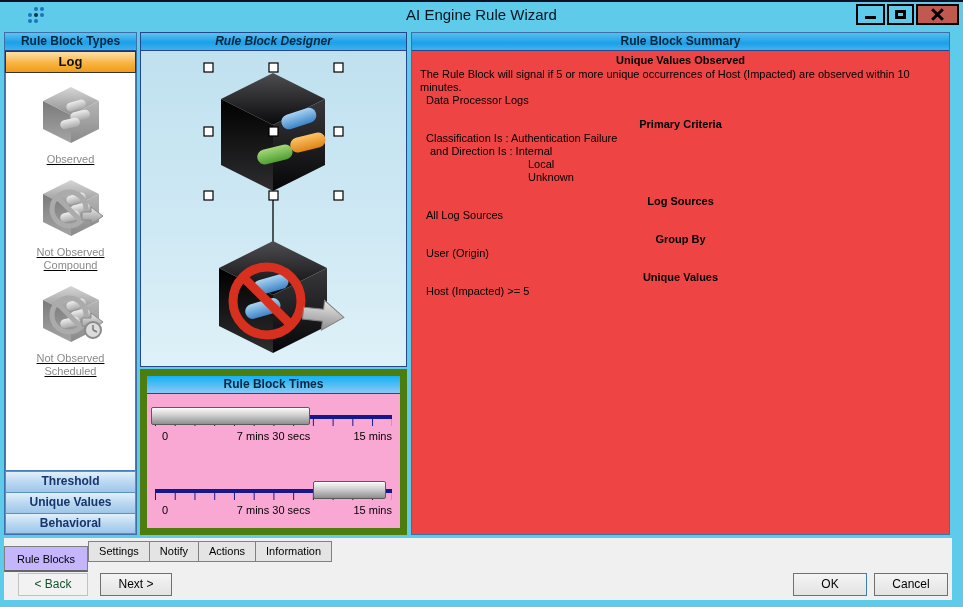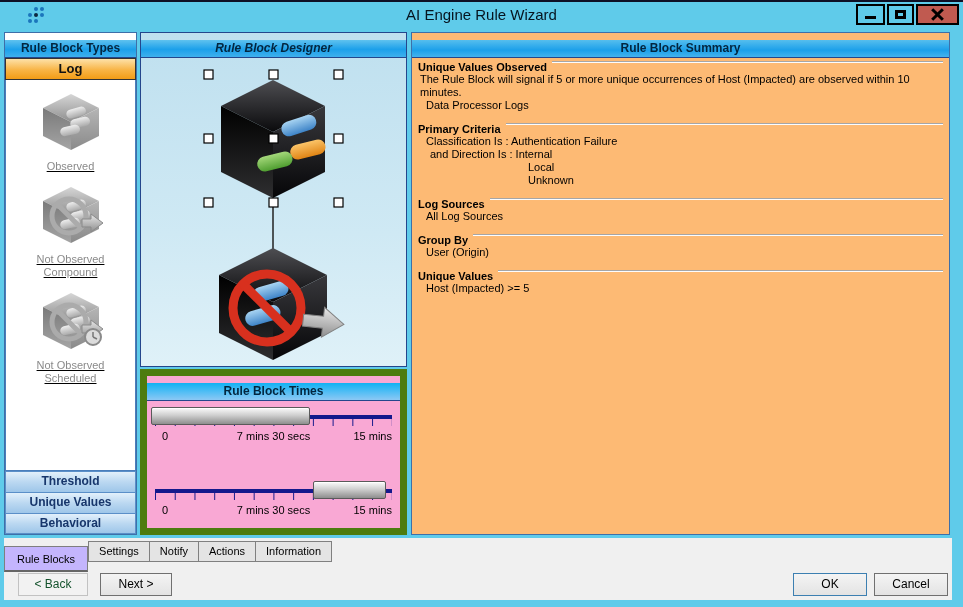--- a/index.html
+++ b/index.html
@@ -18,21 +18,21 @@
   .btn-close{left:916px;width:43px;background:#C05A50;}
   .glyph-min{width:11px;height:3px;background:#000;margin-top:6px;}
   .glyph-max{width:11px;height:9px;border:3px solid #000;}
   .glyph-close{position:relative;width:13px;height:13px;}
   .glyph-close::before,.glyph-close::after{content:"";position:absolute;left:-1px;top:5px;width:15px;height:3px;background:#000;}
   .glyph-close::before{transform:rotate(45deg);}
   .glyph-close::after{transform:rotate(-45deg);}
 
   
   .phead{height:18px;line-height:17px;text-align:center;font-size:12px;font-weight:bold;color:#03263F;
-         background:linear-gradient(180deg,#5FC2EF 0%,#1CA0EA 55%,#3FB0ED 100%);border-bottom:1px solid #24468C;margin-top:7px;}
+         background:linear-gradient(180deg,#5FC2EF 0%,#1CA0EA 55%,#3FB0ED 100%);border-bottom:1px solid #24468C;}
 
   
   .left-panel{position:absolute;left:4px;top:30px;width:133px;height:503px;border:1px solid #3E6FA8;background:#fff;display:flex;flex-direction:column;}
   .log-btn{height:22px;line-height:20px;text-align:center;font-size:13px;font-weight:bold;color:#111;
            background:linear-gradient(180deg,#FDE1A8 0%,#F8B445 55%,#F29C16 100%);border:1px solid #333;cursor:pointer;}
   .type-list{flex:1;border:1px solid #4A7EBB;border-top:none;overflow:hidden;background:#fff;text-decoration:underline;}
   .type-item{margin-top:10px;text-align:center;cursor:pointer;}
   .type-item .lbl{font-size:11px;color:#8A8A8A;line-height:13px;margin-top:2px;padding:0 6px;}
   .accordion{height:21px;line-height:19px;text-align:center;font-size:12px;font-weight:bold;color:#17366B;
              background:linear-gradient(180deg,#E2F0FB 0%,#BBD8F1 50%,#9EC6E9 100%);border:1px solid #5A8FC8;border-bottom:none;cursor:pointer;}
@@ -52,24 +52,24 @@
   .ticks{position:absolute;left:8px;right:8px;top:21px;height:7px;
          background-image:linear-gradient(to right,#14188C 1px,transparent 1px);background-size:8.3333% 100%;}
   .bar{position:absolute;top:9px;height:18px;border:1px solid #5A5A5A;border-radius:2px;
        background:linear-gradient(180deg,#FBFBFB 0%,#CFCFCF 45%,#8E8E8E 100%);box-shadow:inset 0 1px 0 #fff;cursor:ew-resize;}
   .slabels{position:absolute;left:8px;right:8px;top:32px;height:14px;font-size:11px;color:#000;}
   .slabels .l0{position:absolute;left:3%;}
   .slabels .lm{position:absolute;left:50%;transform:translateX(-50%);}
   .slabels .le{position:absolute;right:0;}
 
   
-  .summary{position:absolute;left:411px;top:30px;width:539px;height:503px;border:1px solid #3E6FA8;background:#fdba74;}
+  .summary{position:absolute;left:411px;top:30px;width:539px;height:503px;border:1px solid #3E6FA8;background:#ef4444;}
   .summary .phead{background:linear-gradient(180deg,#55BEEE 0%,#1CA0EA 60%,#44B2ED 100%);}
   .sum-body{padding:3px 6px 0 6px;font-size:11px;color:#000;}
-  .sec-title{display:flex;margin-top:11px;}
+  .sec-title{display:flex;align-items:center;margin-top:11px;flex-direction:column;}
   .sec-title:first-child{margin-top:0;}
   .sec-title b{white-space:nowrap;font-size:11px;}
   .sec-title .rule{flex:1;height:2px;margin-left:5px;border-top:1px solid #A6A6A6;border-bottom:1px solid #FDFDFD;}
   .sec-line{line-height:13px;}
   .pl-a{margin-left:2px;}
   .pl-b{margin-left:8px;}
   .pl-c{margin-left:12px;}
   .pl-d{margin-left:110px;}
 
   

